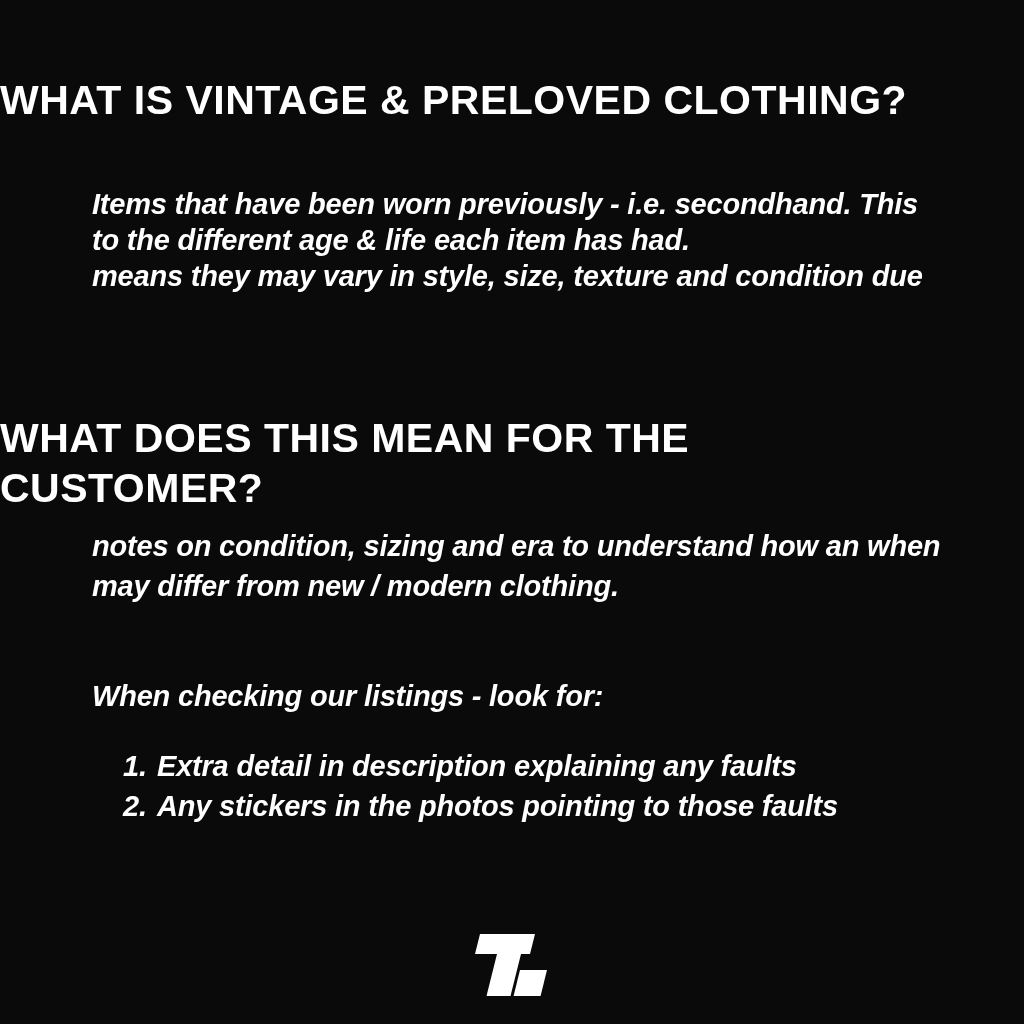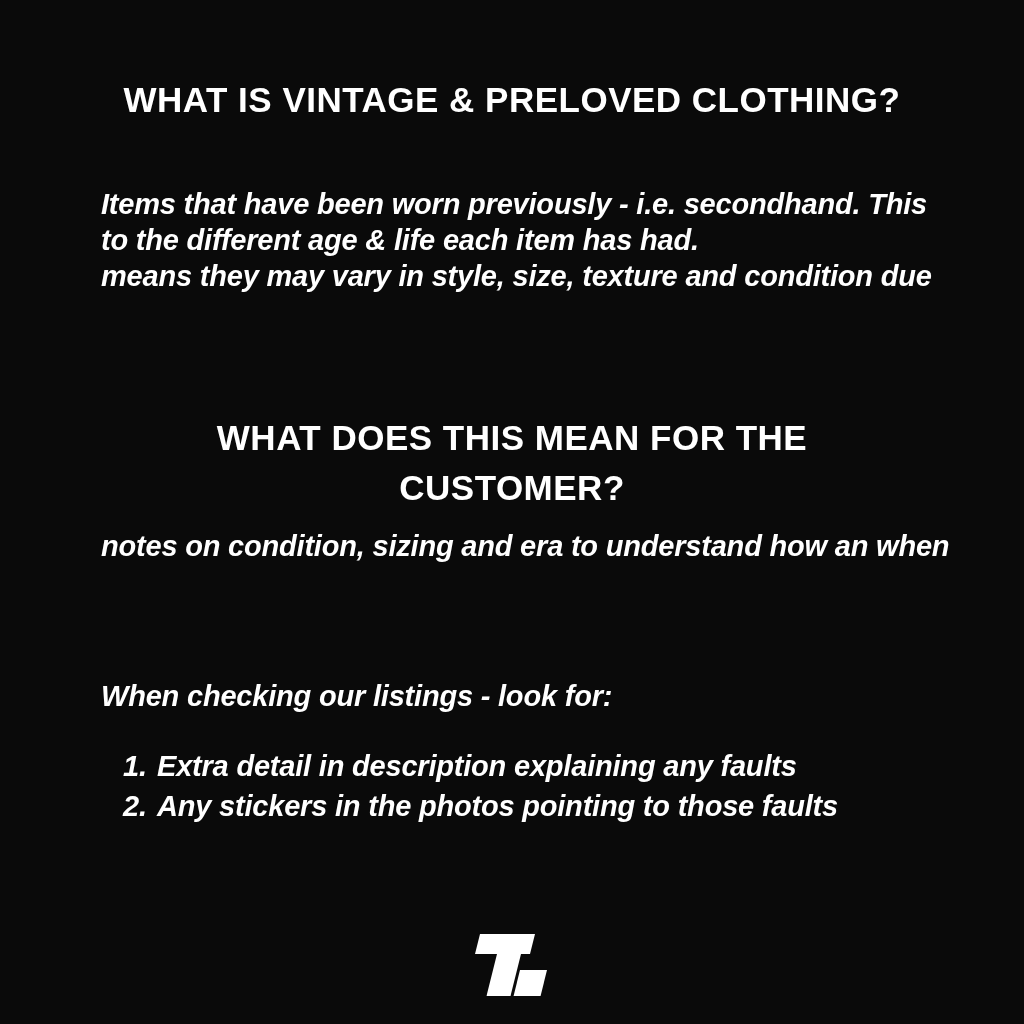--- a/index.html
+++ b/index.html
@@ -13,40 +13,39 @@
     height: 1024px;
     background: #0a0a0a;
     overflow: hidden;
     font-family: "Liberation Sans", sans-serif;
     color: #ffffff;
   }
   .heading {
     position: absolute;
     left: 0;
     width: 1024px;
-    text-align: center;
     font-weight: bold;
-    font-size: 35px;
+    font-size: 41px;
     line-height: 50px;
     letter-spacing: 0.5px;
     white-space: nowrap;
   }
   .heading .hline { white-space: nowrap; }
   #heading-primary { top: 75px; }
   #heading-secondary { top: 378px; white-space: normal; margin-top: 35px; }
   .body-block {
     position: absolute;
     left: 92px;
     width: 860px;
     font-weight: bold;
     font-style: italic;
     font-size: 29px;
     letter-spacing: -0.2px;
   }
-  .body-block .bline { white-space: nowrap; margin-left: 9px; }
+  .body-block .bline { white-space: nowrap; }
   #intro-paragraph { top: 186px; line-height: 36px; }
   #customer-paragraph { top: 526px; line-height: 40px; }
   #listings-paragraph { top: 678px; line-height: 36px; }
   #checklist { top: 746px; line-height: 40px; }
   .check-item { white-space: nowrap; }
   .item-number {
     display: inline-block;
     margin-left: 31px;
     width: 34px;
   }
@@ -83,20 +82,21 @@
     <div class="bline">means they may vary in style, size, texture and condition due</div>
   </div>
 
   <div id="heading-secondary" class="heading">
     <div class="hline">WHAT DOES THIS MEAN FOR THE</div>
     <div class="hline">CUSTOMER?</div>
   </div>
 
   <div id="customer-paragraph" class="body-block">
     <div class="bline">notes on condition, sizing and era to understand how an when</div>
+    <div class="bline">may differ from new / modern clothing.</div>
   </div>
 
   <div id="listings-paragraph" class="body-block">
     <div class="bline">When checking our listings - look for:</div>
   </div>
 
   <div id="checklist" class="body-block">
     <div class="check-item">
       <span class="item-number">1.</span><span>Extra detail in description explaining any faults</span>
     </div>

